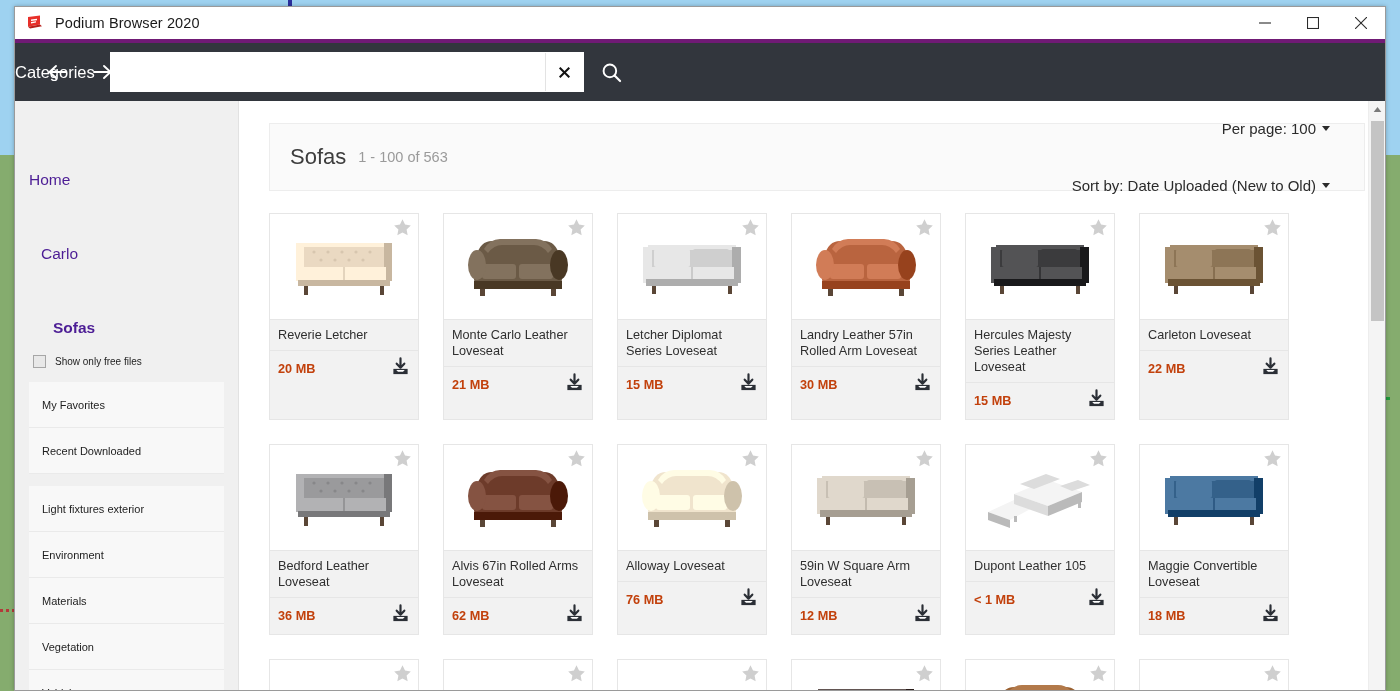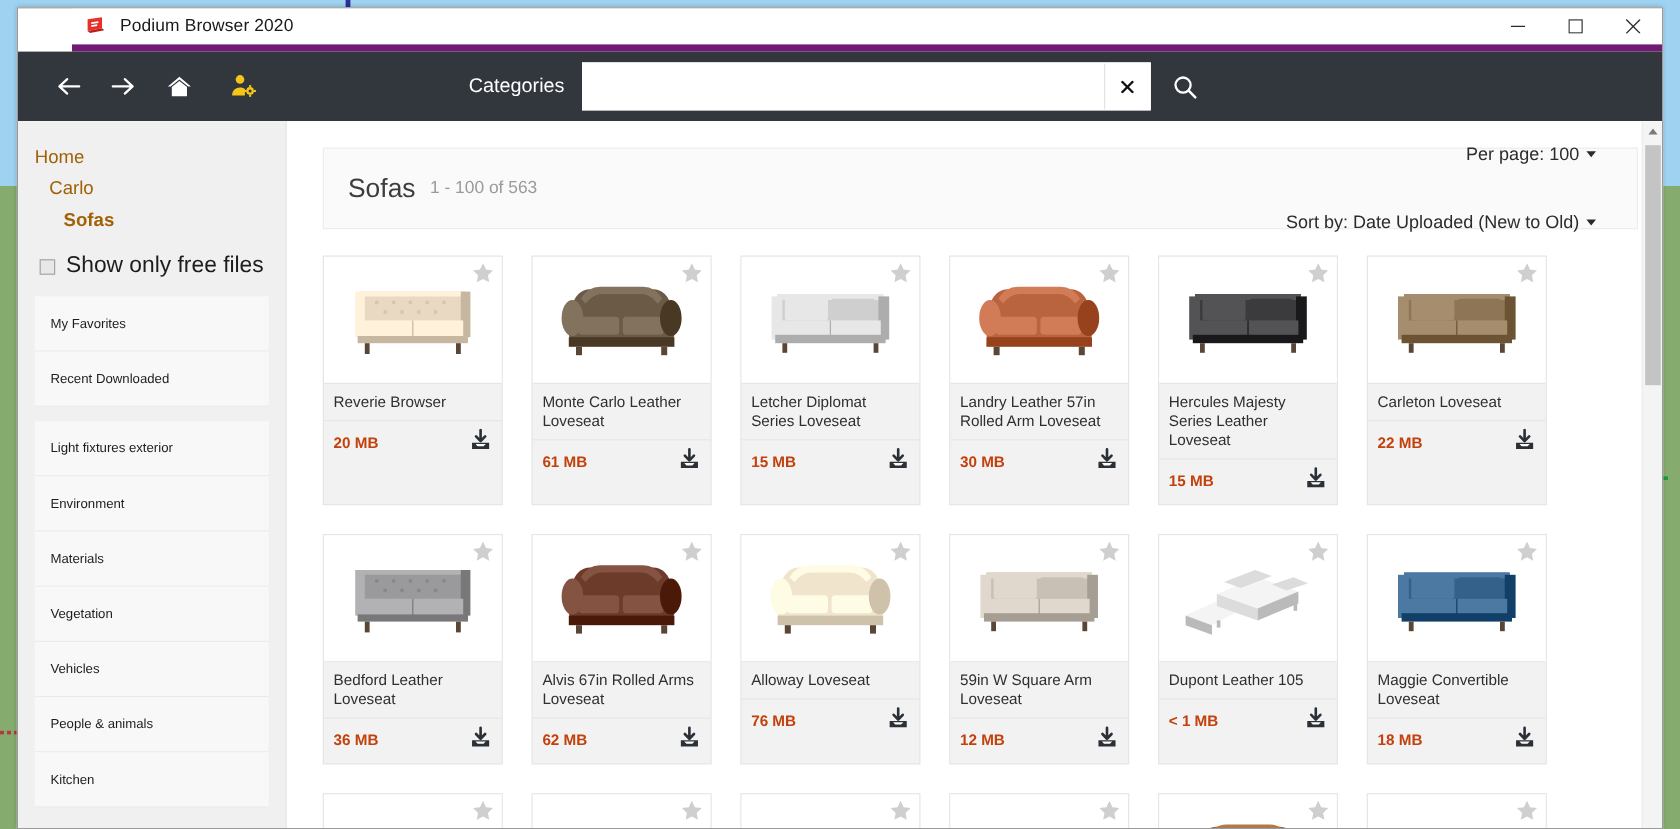--- a/index.html
+++ b/index.html
@@ -21,59 +21,59 @@
 
   
   #window {
     position: absolute; left: 14px; top: 6px; width: 1372px; height: 685px;
     background: #ffffff; border: 1px solid #9a9a9a; box-shadow: 0 0 4px rgba(0,0,0,.25);
     display: flex; flex-direction: column; overflow: hidden;
   }
   
   #titlebar {
     height: 18px; background:#fff; display:flex; align-items:center;
-    border-bottom: 6px solid #701a75; flex:0 0 36px;margin-left:45px;
+    border-bottom: 4px solid #701a75; flex:0 0 36px;
   }
   #app-logo { margin-left: 9px; width:22px; height:22px; display:flex; align-items:center; justify-content:center;}
   #app-title { margin-left: 9px; font-size: 14.5px; color:#1a1a1a; letter-spacing:.1px; }
   #win-controls { margin-left:auto; display:flex; height:36px; }
   .win-btn { width:48px; height:36px; display:flex; align-items:center; justify-content:center; color:#2b2b2b; }
 
   
   #toolbar {
     flex:0 0 58px; height:58px; background:#32363d; display:flex; align-items:center;
     position:relative;
   }
   .tb-icon { width:40px; height:40px; display:flex; align-items:center; justify-content:center; color:#fff; }
   #tb-nav { display:flex; gap:6px; margin-left:22px; align-items:center; }
   #search-wrap {
-    position:absolute; left:0; right:0; display:flex; align-items:center; justify-content:center; gap:0;
+    position:absolute; left:0; right:0; display:flex; align-items:center; gap:0;
     pointer-events:none;
   }
   #search-inner { display:flex; align-items:center; pointer-events:auto; }
   #categories-label { color:#fff; font-size:16.5px; margin-right:15px; }
   #searchbox { display:flex; align-items:center; width:474px; height:40px; background:#fff; border:1px solid #fff; }
   #search-input { flex:1; height:38px; border:none; outline:none; font-size:14px; padding:0 10px; background:#fff; }
   #clear-btn { width:38px; height:38px; display:flex; align-items:center; justify-content:center;
                background:#fff; border-left:1px solid #e3e3e3; font-weight:bold; font-size:15px; color:#111; }
   #search-btn { width:44px; height:40px; display:flex; align-items:center; justify-content:center; color:#fff; margin-left:6px;}
 
   
   #body { flex:1; display:flex; min-height:0; background:#fff; position:relative; }
 
   
   #sidebar { width:224px; flex:0 0 224px; background:#f0f0f0; padding:18px 14px 0 14px;
              overflow:hidden; border-right:1px solid #e2e2e2; }
-  .crumb { font-size:15.5px; color:#a16207; line-height:26px; }
+  .crumb { font-size:15.5px; color:#4c1d95; line-height:26px;margin-top:48px; }
   .crumb.l1 { padding-left:0px; }
   .crumb.l2 { padding-left:12px; }
   .crumb.l3 { padding-left:24px; font-weight:bold; }
   #freefiles { display:flex; align-items:center; gap:9px; margin-top:14px; margin-bottom:14px; padding-left:4px;}
   #freefiles .cb { width:13px; height:13px; border:1px solid #a6a6a6; background:#e8e8e8; display:inline-block; }
-  #freefiles .lbl { font-size:19px; color:#1d1d1d; }
+  #freefiles .lbl { font-size:10px; color:#1d1d1d; }
   .nav-group { margin-bottom: 12px; }
   .nav-item { height:46px; display:flex; align-items:center; padding-left:13px;
               background:#f8f8f8; border-bottom:1px solid #eaeaea; font-size:11px; color:#1d1d1d; }
 
   
   #content { flex:1; min-width:0; background:#fff; padding:22px 20px 0 30px; overflow:hidden; position:relative;}
   #content-header {
     height:68px; background:#fafafa; border:1px solid #ededed; display:flex; align-items:center;
     padding:0 34px 0 20px; margin-bottom:22px;
   }
@@ -290,21 +290,21 @@
         <rect x="26" y="67" width="4" height="9" fill="#5a4636"></rect>
         <rect x="102" y="67" width="4" height="9" fill="#5a4636"></rect>
       </g>
                 </svg>
        <span class="star">
                   <svg width="21" height="21" viewBox="0 0 24 24">
                     <path d="M12 2.6 l2.9 6.1 l6.6 .9 l-4.8 4.6 l1.2 6.6 l-5.9 -3.2 l-5.9 3.2 l1.2 -6.6 l-4.8 -4.6 l6.6 -.9 Z" fill="#cfcfcf"></path>
                   </svg>
                 </span>
      </div>
-     <div class="card-title">Reverie Browser</div>
+     <div class="card-title">Reverie Letcher</div>
      <div class="card-foot">
        <span class="card-size">20 MB</span>
        <span class="dl"><svg width="19" height="19" viewBox="0 0 20 20">
                     <path d="M10 1.5 L10 9.5 M6 7 L10 11.2 L14 7" stroke="#2b2f36" stroke-width="2.3" fill="none" stroke-linecap="round" stroke-linejoin="round"></path>
                     <path d="M2.5 12.5 L17.5 12.5 L17.5 18 L2.5 18 Z" fill="#2b2f36"></path>
                     <path d="M5.5 13.6 L14.5 13.6 L12.6 15.6 L7.4 15.6 Z" fill="#ffffff"></path>
                   </svg></span>
      </div>
             </div>
             <div class="card">
@@ -324,21 +324,21 @@
       </g>
                 </svg>
        <span class="star">
                   <svg width="21" height="21" viewBox="0 0 24 24">
                     <path d="M12 2.6 l2.9 6.1 l6.6 .9 l-4.8 4.6 l1.2 6.6 l-5.9 -3.2 l-5.9 3.2 l1.2 -6.6 l-4.8 -4.6 l6.6 -.9 Z" fill="#cfcfcf"></path>
                   </svg>
                 </span>
      </div>
      <div class="card-title">Monte Carlo Leather Loveseat</div>
      <div class="card-foot">
-       <span class="card-size">61 MB</span>
+       <span class="card-size">21 MB</span>
        <span class="dl"><svg width="19" height="19" viewBox="0 0 20 20">
                     <path d="M10 1.5 L10 9.5 M6 7 L10 11.2 L14 7" stroke="#2b2f36" stroke-width="2.3" fill="none" stroke-linecap="round" stroke-linejoin="round"></path>
                     <path d="M2.5 12.5 L17.5 12.5 L17.5 18 L2.5 18 Z" fill="#2b2f36"></path>
                     <path d="M5.5 13.6 L14.5 13.6 L12.6 15.6 L7.4 15.6 Z" fill="#ffffff"></path>
                   </svg></span>
      </div>
             </div>
             <div class="card">
               <div class="thumb">
        <svg width="132" height="96" viewBox="0 0 132 96">

